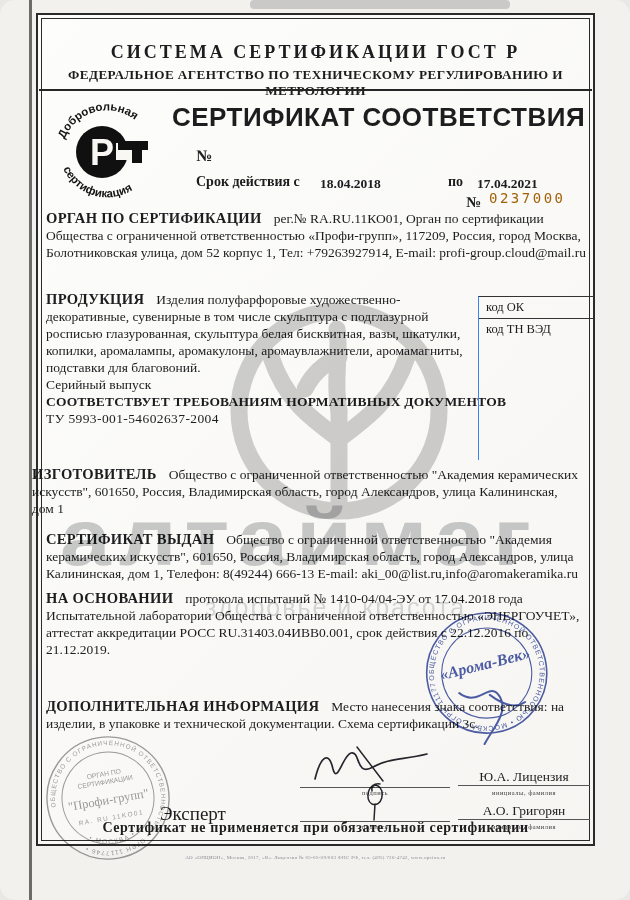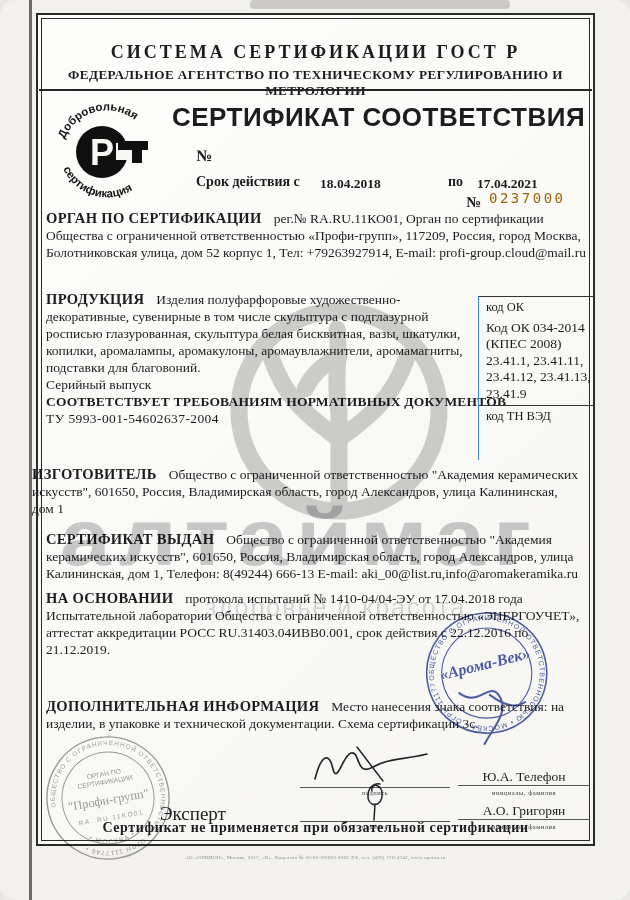--- a/index.html
+++ b/index.html
@@ -108,46 +108,39 @@
 
   <div class="abs production">
     <p class="sec"><span class="lbl">ПРОДУКЦИЯ</span><span>Изделия полуфарфоровые художественно-декоративные, сувенирные в том числе скульптура с подглазурной росписью глазурованная, скульптура белая бисквитная, вазы, шкатулки, копилки, аромалампы, аромакулоны, аромаувлажнители, аромамагниты, подставки для благовоний.</span></p>
     <p class="sec serial">Серийный выпуск</p>
     <p class="sec conforms">СООТВЕТСТВУЕТ ТРЕБОВАНИЯМ НОРМАТИВНЫХ ДОКУМЕНТОВ</p>
     <p class="sec tu">ТУ  5993-001-54602637-2004</p>
   </div>
 
   <div class="abs codebox">
     <div class="cap">код ОК</div>
-    <div class="codes">
-      <div>Код ОК 034-2014</div>
-      <div>(КПЕС 2008)</div>
-      <div>23.41.1, 23.41.11,</div>
-      <div>23.41.12, 23.41.13,</div>
-      <div>23.41.9</div>
-    </div>
     <div class="divider"></div>
     <div class="cap">код ТН ВЭД</div>
   </div>
 
   <p class="abs sec manufacturer"><span class="lbl">ИЗГОТОВИТЕЛЬ</span><span>Общество с ограниченной ответственностью "Академия керамических искусств", 601650, Россия, Владимирская область, город Александров, улица Калининская, дом 1</span></p>
 
   <p class="abs sec issued"><span class="lbl">СЕРТИФИКАТ ВЫДАН</span><span>Общество с ограниченной ответственностью "Академия керамических искусств", 601650, Россия, Владимирская область, город Александров, улица Калининская, дом 1, Телефон: 8(49244) 666-13 E-mail: aki_00@list.ru,info@aromakeramika.ru</span></p>
 
   <p class="abs sec basis"><span class="lbl">НА ОСНОВАНИИ</span><span>протокола испытаний № 1410-04/04-ЭУ от 17.04.2018 года Испытательной лаборатории Общества с ограниченной ответственностью «ЭНЕРГОУЧЕТ», аттестат аккредитации РОСС RU.31403.04ИВВ0.001, срок действия с 22.12.2016 по 21.12.2019.</span></p>
 
   <p class="abs sec additional"><span class="lbl">ДОПОЛНИТЕЛЬНАЯ ИНФОРМАЦИЯ</span><span>Место нанесения знака соответствия: на изделии, в упаковке и технической документации. Схема сертификации 3с.</span></p>
 
   <svg class="abs sig-svg" style="left:305px;top:745px;" width="140" height="42" viewBox="0 0 140 42">
     <path d="M10,34 C16,10 24,6 28,24 C32,40 38,10 46,8 C56,6 50,32 68,22 C84,13 98,15 122,9" stroke="#26262e" stroke-width="1.7" fill="none" stroke-linecap="round"></path>
     <path d="M52,2 L78,36" stroke="#26262e" stroke-width="1.5" fill="none" stroke-linecap="round"></path>
   </svg>
   <div class="abs sigline" style="left:300px;top:772px;width:150px;height:15px;"></div>
   <div class="abs sigcap" style="left:300px;top:789px;width:150px;">подпись</div>
-  <div class="abs nameblock" style="left:458px;top:769px;width:132px;">Ю.А. Телефон</div>
+  <div class="abs nameblock" style="left:458px;top:769px;width:132px;">Ю.А. Лицензия</div>
   <div class="abs sigcap" style="left:458px;top:789px;width:132px;">инициалы, фамилия</div>
 
   <div class="abs role2">Эксперт</div>
   <svg class="abs sig-svg" style="left:358px;top:778px;" width="40" height="46" viewBox="0 0 40 46">
     <path d="M22,6 C10,4 6,22 14,26 C24,30 28,12 20,8 C16,6 13,9 14,13 M17,26 L16,42" stroke="#26262e" stroke-width="1.5" fill="none" stroke-linecap="round"></path>
   </svg>
   <div class="abs sigline" style="left:300px;top:806px;width:150px;height:15px;"></div>
   <div class="abs sigcap" style="left:300px;top:823px;width:150px;">подпись</div>
   <div class="abs nameblock" style="left:458px;top:803px;width:132px;">А.О. Григорян</div>
   <div class="abs sigcap" style="left:458px;top:823px;width:132px;">инициалы, фамилия</div>

